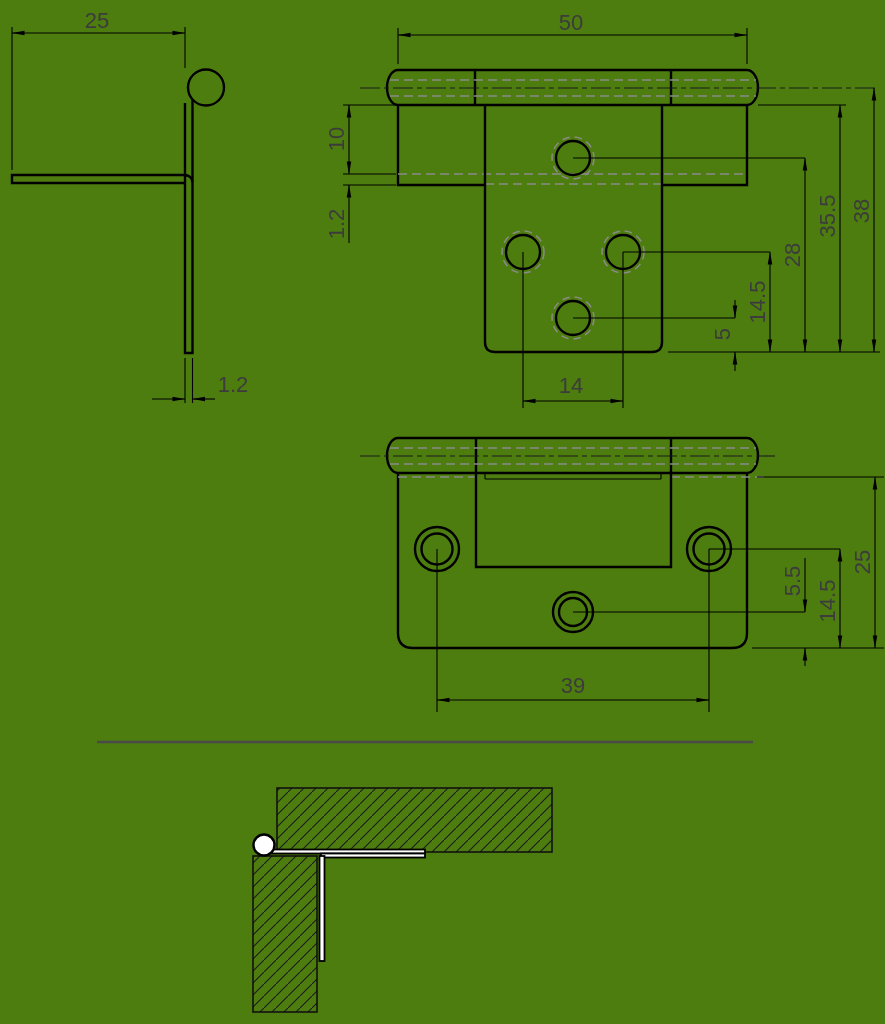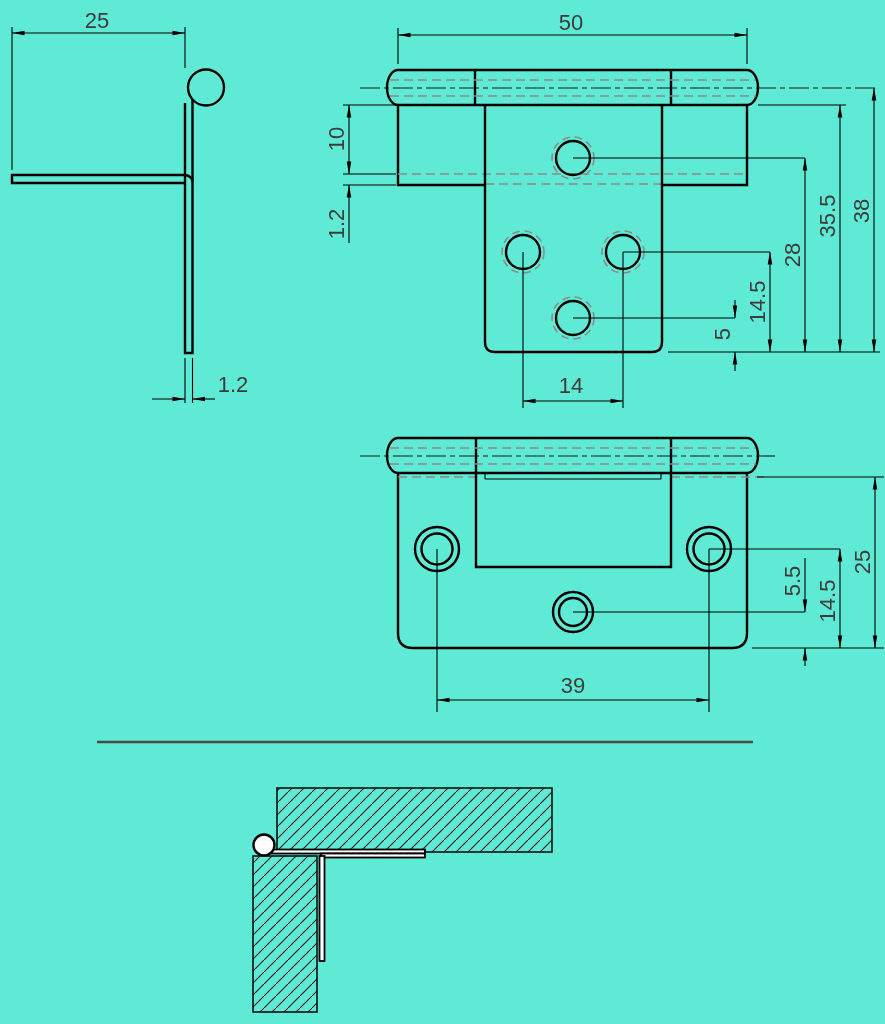--- a/index.html
+++ b/index.html
@@ -1,16 +1,16 @@
 <!DOCTYPE html>
 <html><head>
 <meta charset="utf-8">
 <style>
   html,body{margin:0;padding:0;background:#ffffff;}
-  .stage{position:relative;width:885px;height:1024px;background:#5eead4;overflow:hidden;
+  .stage{position:relative;width:885px;height:1024px;background:#4d7c0f;overflow:hidden;
          font-family:"Liberation Sans",sans-serif;}
   svg{display:block}
   
   .o{stroke:#000;fill:none;stroke-width:2.4;}
   
   .t{stroke:#000;fill:none;stroke-width:1.1;}
   
   .h{stroke:#8a8a8a;fill:none;stroke-width:1.4;stroke-dasharray:9 5;}
   
   .c{stroke:#1a1a1a;fill:none;stroke-width:1.1;stroke-dasharray:20 4 5 4;}

